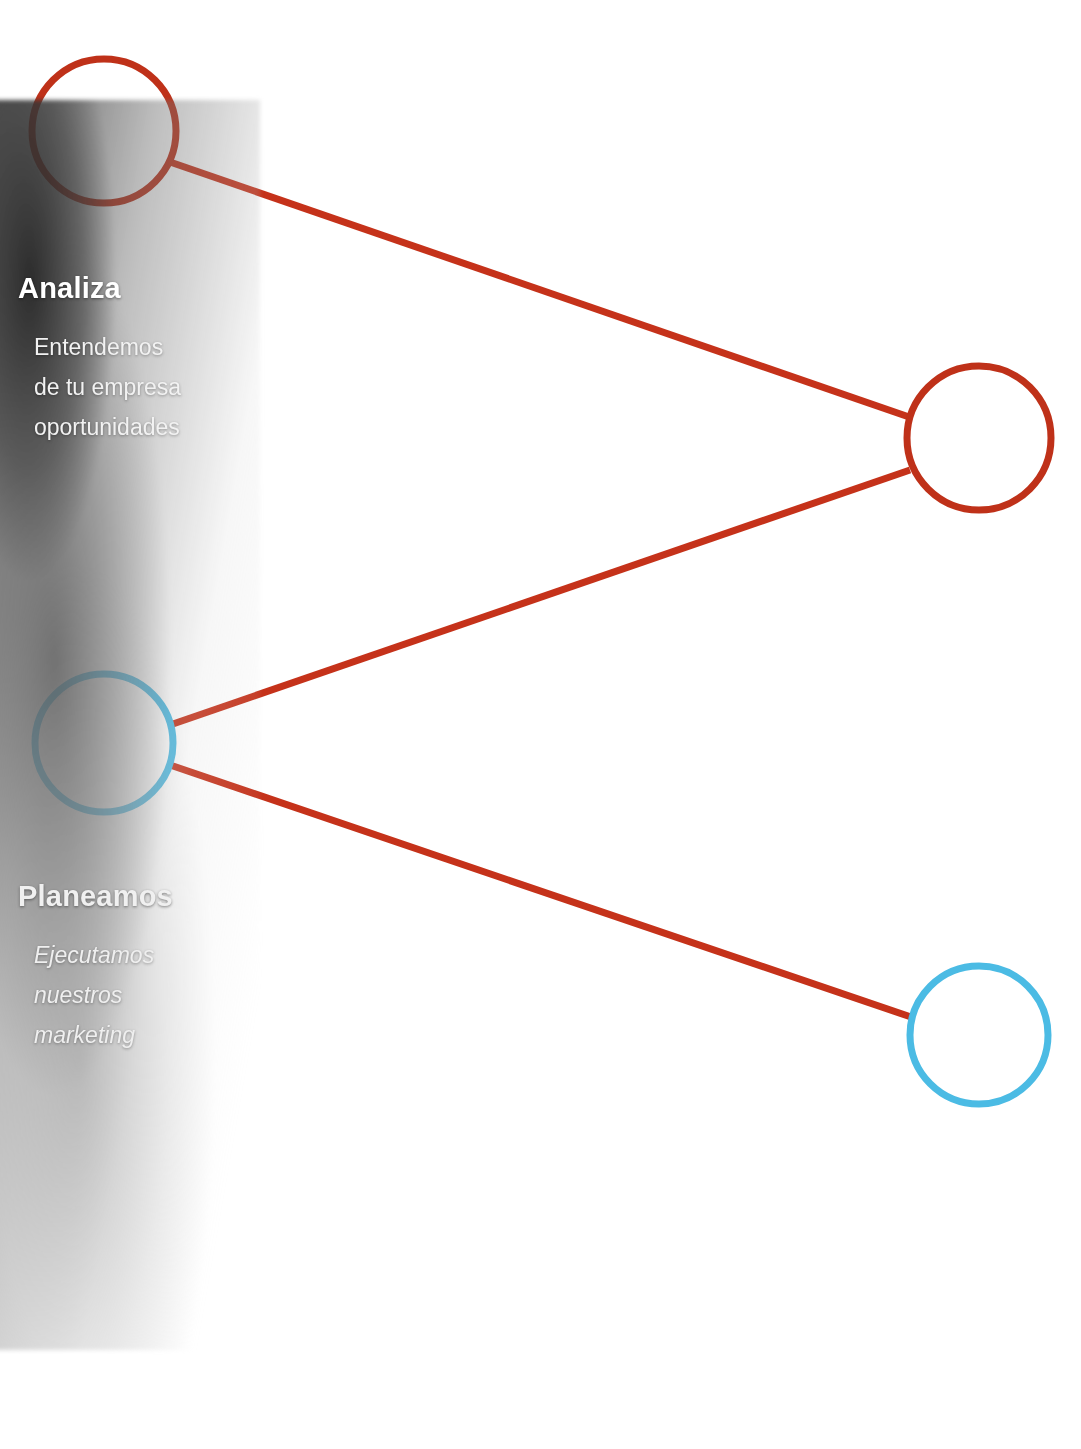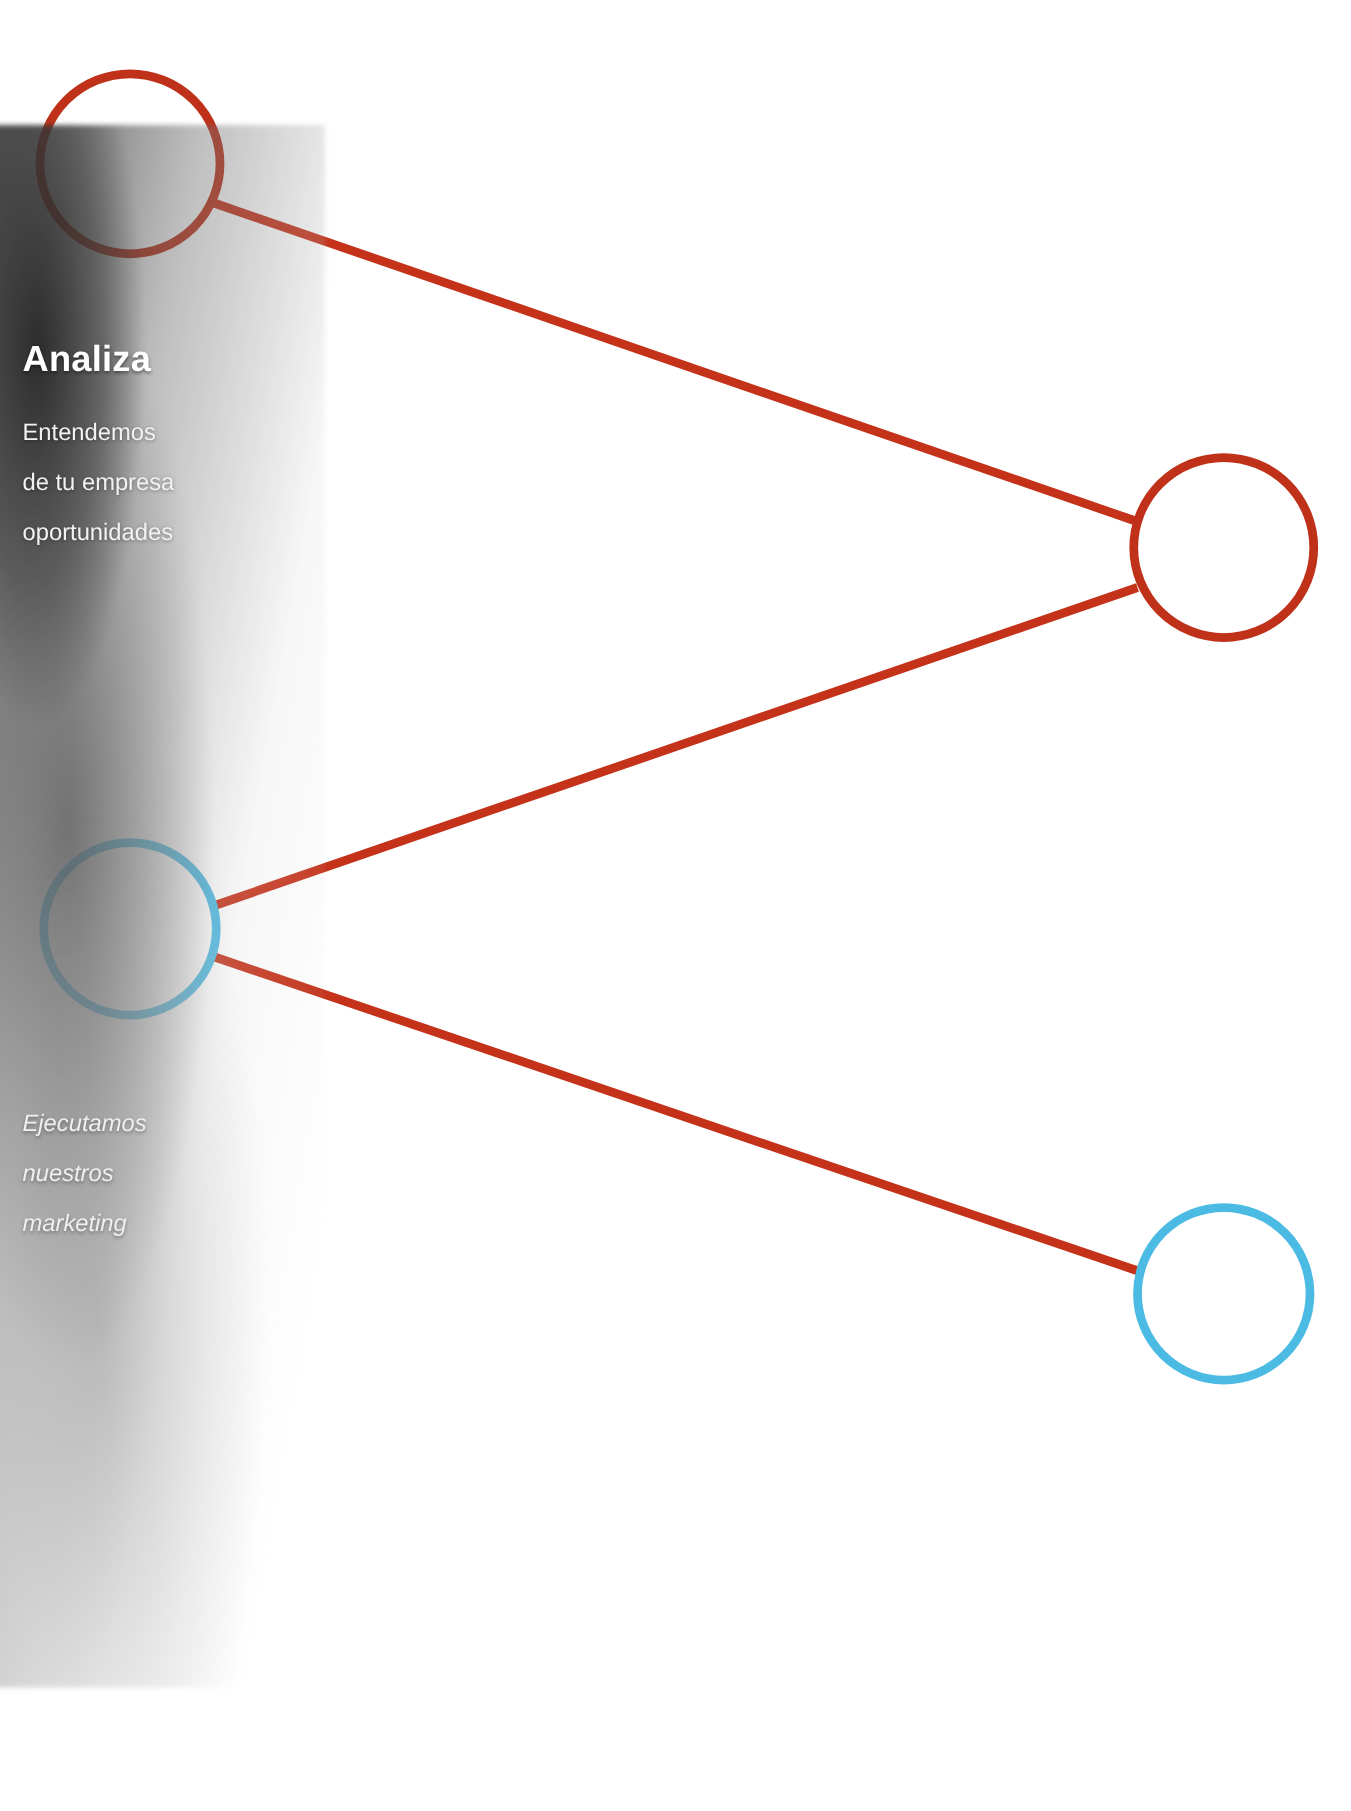--- a/index.html
+++ b/index.html
@@ -59,23 +59,23 @@
     color: #ffffff;
     font-size: 29px;
     font-weight: bold;
     letter-spacing: 0.2px;
     margin: 0 0 22px 0;
     white-space: nowrap;
     text-shadow: 0 1px 3px rgba(0,0,0,0.45);
   }
   .card-body {
     color: #f2f2f2;
-    font-size: 19px;
+    font-size: 23px;
     line-height: 40px;
-    margin: 0;
+    margin: 16px;
     text-shadow: 0 1px 3px rgba(0,0,0,0.35);
   }
   .card-2 .card-title { color: #f0f0f0; }
   .card-2 .card-body { color: #efefef; }
 
   .node-label {
     font-family: "Liberation Sans", sans-serif;
     font-size: 40px;
     font-weight: bold;
     fill: #ffffff;
@@ -106,19 +106,20 @@
     <div class="shadow-plume"></div>
 
     <div class="card card-1" style="top: 272px;">
       <p class="card-title">Analiza</p>
       <p class="card-body" style="white-space: pre-line;">Entendemos
 de tu empresa
 oportunidades</p>
     </div>
 
     <div class="card card-2" style="top: 880px;">
+      <p class="card-title">Planeamos</p>
       <p class="card-body" style="white-space: pre-line; font-style: italic;">Ejecutamos
 nuestros
 marketing</p>
     </div>
   </div>
 
 </div>
 
 </body></html>

